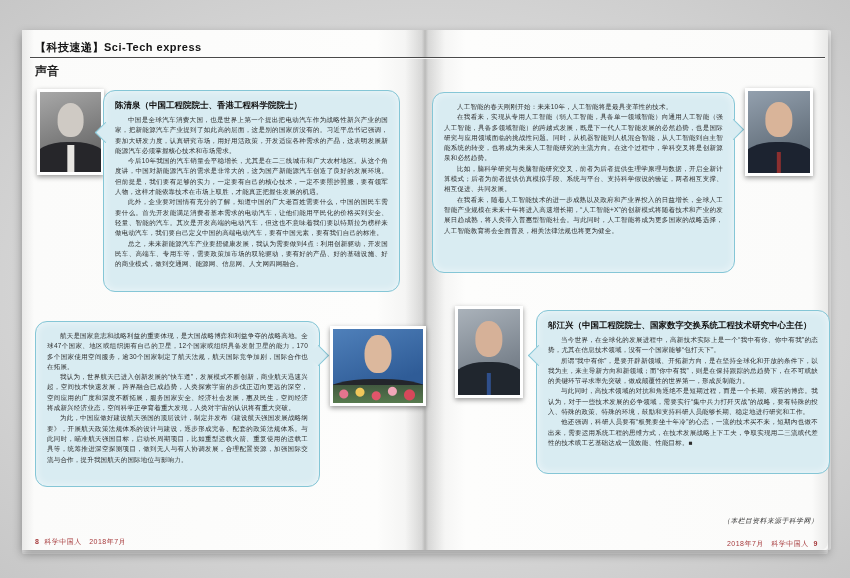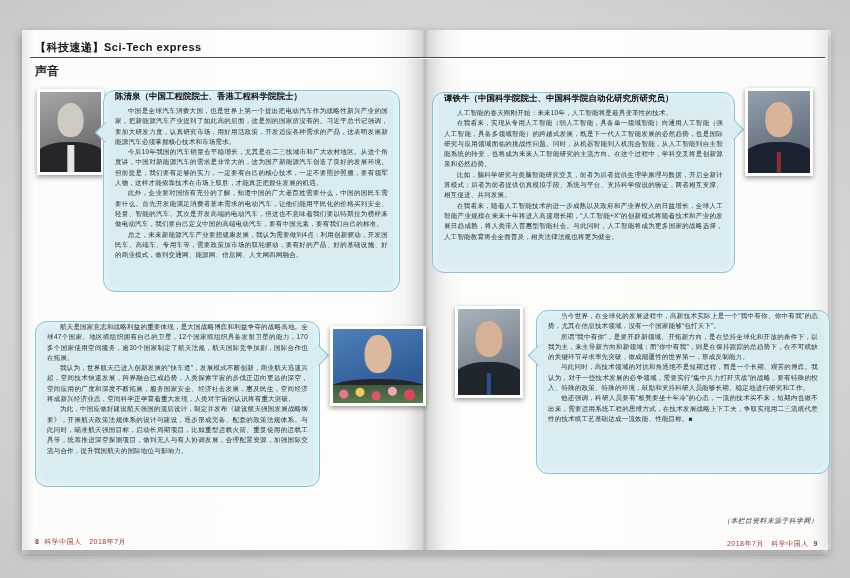--- a/index.html
+++ b/index.html
@@ -20,21 +20,21 @@
      background:linear-gradient(90deg,rgba(0,0,0,0) 0%,rgba(0,0,0,.10) 42%,rgba(0,0,0,.22) 50%,rgba(0,0,0,.10) 58%,rgba(0,0,0,0) 100%);}
 
   
   .header-tag{position:absolute;left:13px;top:10px;font-size:11px;font-weight:bold;color:#141414;letter-spacing:.5px;}
   .header-rule{position:absolute;left:8px;right:3px;top:27px;height:1px;background:#4a4a4a;
      box-shadow:0 1px 0 rgba(255,255,255,.8);}
   .column-label{position:absolute;left:13px;top:33px;font-size:12px;font-weight:bold;color:#222;}
 
   
   .bubble{position:absolute;background:#d9ecf2;border:1.5px solid #85c6d6;border-radius:12px;
-     padding:0 11px 6px;box-sizing:border-box;overflow:hidden;
+     padding:9px 11px 6px;box-sizing:border-box;overflow:hidden;
      box-shadow:inset 0 0 8px rgba(255,255,255,.6);}
   .bubble h3{margin:0 0 3px;font-size:8.5px;font-weight:bold;color:#101010;white-space:nowrap;}
   .bubble p{margin:0;font-size:6.5px;line-height:10.3px;color:#2e2e2e;text-indent:2em;
      text-align:justify;letter-spacing:.2px;}
   .tail{position:absolute;width:14px;height:14px;background:#d9ecf2;transform:rotate(45deg);}
   .tail-l{border-left:1.5px solid #85c6d6;border-bottom:1.5px solid #85c6d6;}
   .tail-r{border-right:1.5px solid #85c6d6;border-top:1.5px solid #85c6d6;}
 
   
   .photo{position:absolute;border:3px solid #fff;box-shadow:0 2px 5px rgba(0,0,0,.4);overflow:hidden;}
@@ -93,21 +93,20 @@
     <div class="bubble" style="left:81px;top:60px;width:297px;height:202px;">
       <h3>陈清泉（中国工程院院士、香港工程科学院院士）</h3>
       <p>中国是全球汽车消费大国，也是世界上第一个提出把电动汽车作为战略性新兴产业的国家，把新能源汽车产业提到了如此高的层面，这是别的国家所没有的。习近平总书记强调，要加大研发力度，认真研究市场，用好用活政策，开发适应各种需求的产品，这表明发展新能源汽车必须掌握核心技术和市场需求。</p>
       <p>今后10年我国的汽车销量会平稳增长，尤其是在二三线城市和广大农村地区。从这个角度讲，中国对新能源汽车的需求是非常大的，这为国产新能源汽车创造了良好的发展环境。但前提是，我们要有足够的实力，一定要有自己的核心技术，一定不要照抄照搬，要有领军人物，这样才能依靠技术在市场上取胜，才能真正把握住发展的机遇。</p>
       <p>此外，企业要对国情有充分的了解，知道中国的广大老百姓需要什么，中国的国民车需要什么。首先开发能满足消费者基本需求的电动汽车，让他们能用平民化的价格买到安全、轻量、智能的汽车。其次是开发高端的电动汽车，但这也不意味着我们要以特斯拉为榜样来做电动汽车，我们要自己定义中国的高端电动汽车，要有中国元素，要有我们自己的标准。</p>
       <p>总之，未来新能源汽车产业要想健康发展，我认为需要做到4点：利用创新驱动，开发国民车、高端车、专用车等，需要政策加市场的双轮驱动，要有好的产品、好的基础设施、好的商业模式，做到交通网、能源网、信息网、人文网四网融合。</p>
     </div>
     <div class="tail tail-l" style="left:76px;top:95px;"></div>
 
     <div class="bubble" style="left:410px;top:62px;width:303px;height:181px;">
-      <h3>谭铁牛（中国科学院院士、中国科学院自动化研究所研究员）</h3>
       <p>人工智能的春天刚刚开始：未来10年，人工智能将是最具变革性的技术。</p>
       <p>在我看来，实现从专用人工智能（弱人工智能，具备单一领域智能）向通用人工智能（强人工智能，具备多领域智能）的跨越式发展，既是下一代人工智能发展的必然趋势，也是国际研究与应用领域面临的挑战性问题。同时，从机器智能到人机混合智能，从人工智能到自主智能系统的转变，也将成为未来人工智能研究的主流方向。在这个过程中，学科交叉将是创新源泉和必然趋势。</p>
       <p>比如，脑科学研究与类脑智能研究交叉，前者为后者提供生理学原理与数据，开启全新计算模式；后者为前者提供仿真模拟手段、系统与平台、支持科学假设的验证，两者相互支撑、相互促进、共同发展。</p>
       <p>在我看来，随着人工智能技术的进一步成熟以及政府和产业界投入的日益增长，全球人工智能产业规模在未来十年将进入高速增长期，“人工智能+X”的创新模式将随着技术和产业的发展日趋成熟，将人类带入普惠型智能社会。与此同时，人工智能将成为更多国家的战略选择，人工智能教育将会全面普及，相关法律法规也将更为健全。</p>
     </div>
     <div class="tail tail-r" style="left:704px;top:92px;"></div>
     <div class="photo photo-tan" style="left:723px;top:58px;width:62px;height:82px;">
       <div class="head"></div>
       <div class="torso"></div>
       <div class="tie"></div>
@@ -124,20 +123,21 @@
       <div class="torso"></div>
       <div class="flowers"></div>
     </div>
 
     <div class="photo photo-wu" style="left:433px;top:276px;width:62px;height:86px;">
       <div class="head"></div>
       <div class="torso"></div>
       <div class="tie"></div>
     </div>
     <div class="bubble" style="left:514px;top:280px;width:294px;height:164px;">
+      <h3>邬江兴（中国工程院院士、国家数字交换系统工程技术研究中心主任）</h3>
       <p>当今世界，在全球化的发展进程中，高新技术实际上是一个“我中有你、你中有我”的态势，尤其在信息技术领域，没有一个国家能够“包打天下”。</p>
       <p>所谓“我中有你”，是要开辟新领域、开拓新方向，是在坚持全球化和开放的条件下，以我为主，来主导新方向和新领域；而“你中有我”，则是在保持跟踪的总趋势下，在不可或缺的关键环节寻求率先突破，做成颠覆性的世界第一，形成反制能力。</p>
       <p>与此同时，高技术领域的对抗和角逐绝不是短期过程，而是一个长期、艰苦的博弈。我认为，对于一些技术发展的必争领域，需要实行“集中兵力打歼灭战”的战略，要有特殊的投入、特殊的政策、特殊的环境，鼓励和支持科研人员能够长期、稳定地进行研究和工作。</p>
       <p>他还强调，科研人员要有“板凳要坐十年冷”的心态，一流的技术买不来，短期内也做不出来，需要运用系统工程的思维方式，在技术发展战略上下工夫，争取实现用二三流或代差性的技术或工艺基础达成一流效能、性能目标。■</p>
     </div>
     <div class="tail tail-l" style="left:509px;top:318px;"></div>
 
     <div class="source-note">（本栏目资料来源于科学网）</div>
     <div class="footer footer-left">
       <b>8</b>&nbsp;

